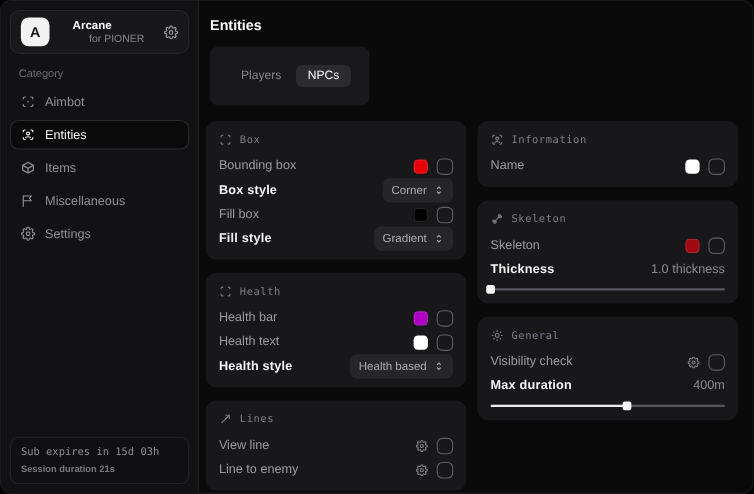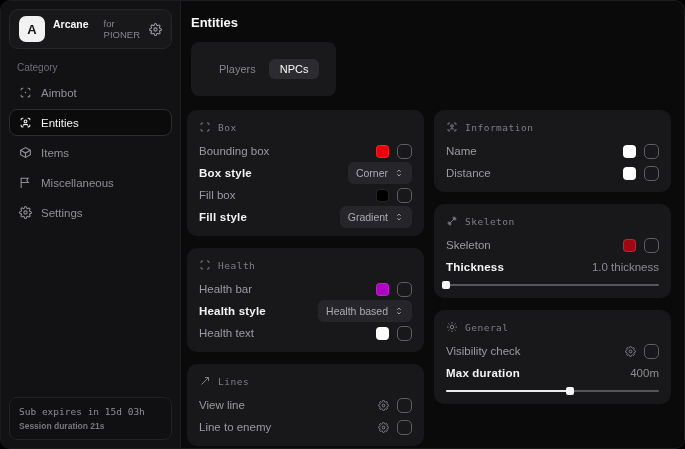--- a/index.html
+++ b/index.html
@@ -5,21 +5,21 @@
   html,body{margin:0;padding:0;background:#000;}
   .app{
     position:relative;width:685px;height:449px;box-sizing:border-box;
     background:#0a0a0b;border:1px solid #1c1c1f;border-radius:10px;overflow:hidden;
     display:flex;font-family:"Liberation Sans",sans-serif;
   }
   
   .sidebar{width:180px;flex-shrink:0;background:#121214;border-right:1px solid #1e1e21;position:relative;box-sizing:border-box;}
   .brand{margin:8px;height:40px;background:#18181b;border:1px solid #26262a;border-radius:9px;display:flex;align-items:center;padding:0 9px;gap:8px;box-sizing:border-box;}
   .logo{width:26px;height:26px;background:#f2f2f2;color:#141414;border-radius:7px;display:flex;align-items:center;justify-content:center;font-weight:bold;font-size:13px;flex-shrink:0;}
-  .brand-text{display:flex;flex-direction:row;line-height:1.2;}
+  .brand-text{display:flex;flex-direction:column;line-height:1.2;margin-left:13px;}
   .brand-name{font-size:10.5px;font-weight:bold;color:#fafafa;}
   .brand-sub{font-size:9.5px;color:#85858e;padding-left:15px;}
   .brand-gear{margin-left:auto;color:#9a9aa3;display:flex;}
   .section-label{margin:13px 16px 6px;font-size:10px;color:#6d6d76;}
   .nav-item{margin:3px 8px;height:27px;display:flex;align-items:center;gap:9px;padding:0 9px;border-radius:8px;color:#8f8f98;font-size:11.5px;border:1px solid transparent;cursor:pointer;box-sizing:border-box;}
   .nav-item.active{background:#0b0b0c;border-color:#2c2c31;color:#f4f4f5;}
   .nav-item .icn{display:flex;flex-shrink:0;}
   .sidebar-footer{position:absolute;left:8px;right:8px;bottom:8px;background:#101012;border:1px solid #232327;border-radius:8px;padding:8px 9px;box-sizing:border-box;}
   .footer-line1{font-family:"DejaVu Sans Mono",monospace;font-size:9.5px;color:#8e8e97;}
   .footer-line2{font-size:8.5px;color:#77777f;margin-top:4px;font-weight:bold;}
@@ -211,38 +211,38 @@
             <span>Health</span>
           </div>
           <div class="row">
             <span class="row-label">Health bar</span>
             <span class="controls">
               <span class="swatch" style="background: rgb(173, 0, 194);"></span>
               <span class="checkbox"></span>
             </span>
           </div>
           <div class="row">
+            <span class="row-label">Health text</span>
+            <span class="controls">
+              <span class="swatch" style="background: rgb(255, 255, 255);"></span>
+              <span class="checkbox"></span>
+            </span>
+          </div>
+          <div class="row">
             <span class="row-label strong">Health style</span>
             <span class="dropdown">
               <span>Health based</span>
               <span>
                   <svg width="10" height="10" viewBox="0 0 24 24" fill="none" stroke="currentColor" stroke-width="2.4">
                     <path d="M8 9l4-4 4 4"></path>
                     <path d="M8 15l4 4 4-4"></path>
                   </svg>
                 </span>
             </span>
           </div>
-          <div class="row">
-            <span class="row-label">Health text</span>
-            <span class="controls">
-              <span class="swatch" style="background: rgb(255, 255, 255);"></span>
-              <span class="checkbox"></span>
-            </span>
-          </div>
         </div>
 
         <div class="card">
           <div class="card-header">
             <span>
                 <svg width="12" height="12" viewBox="0 0 24 24" fill="none" stroke="currentColor" stroke-width="2">
                   <path d="M5 19L19 5"></path>
                   <path d="M12 5h7v7"></path>
                 </svg>
               </span>
@@ -291,27 +291,20 @@
               </span>
             <span>Information</span>
           </div>
           <div class="row">
             <span class="row-label">Name</span>
             <span class="controls">
               <span class="swatch" style="background: rgb(255, 255, 255);"></span>
               <span class="checkbox"></span>
             </span>
           </div>
-          <div class="row">
-            <span class="row-label">Distance</span>
-            <span class="controls">
-              <span class="swatch" style="background: rgb(255, 255, 255);"></span>
-              <span class="checkbox"></span>
-            </span>
-          </div>
         </div>
 
         <div class="card">
           <div class="card-header">
             <span>
                 <svg width="12" height="12" viewBox="0 0 24 24" fill="none" stroke="currentColor" stroke-width="2">
                   <circle cx="6" cy="16" r="2"></circle>
                   <circle cx="8" cy="18" r="2"></circle>
                   <circle cx="16" cy="6" r="2"></circle>
                   <circle cx="18" cy="8" r="2"></circle>

